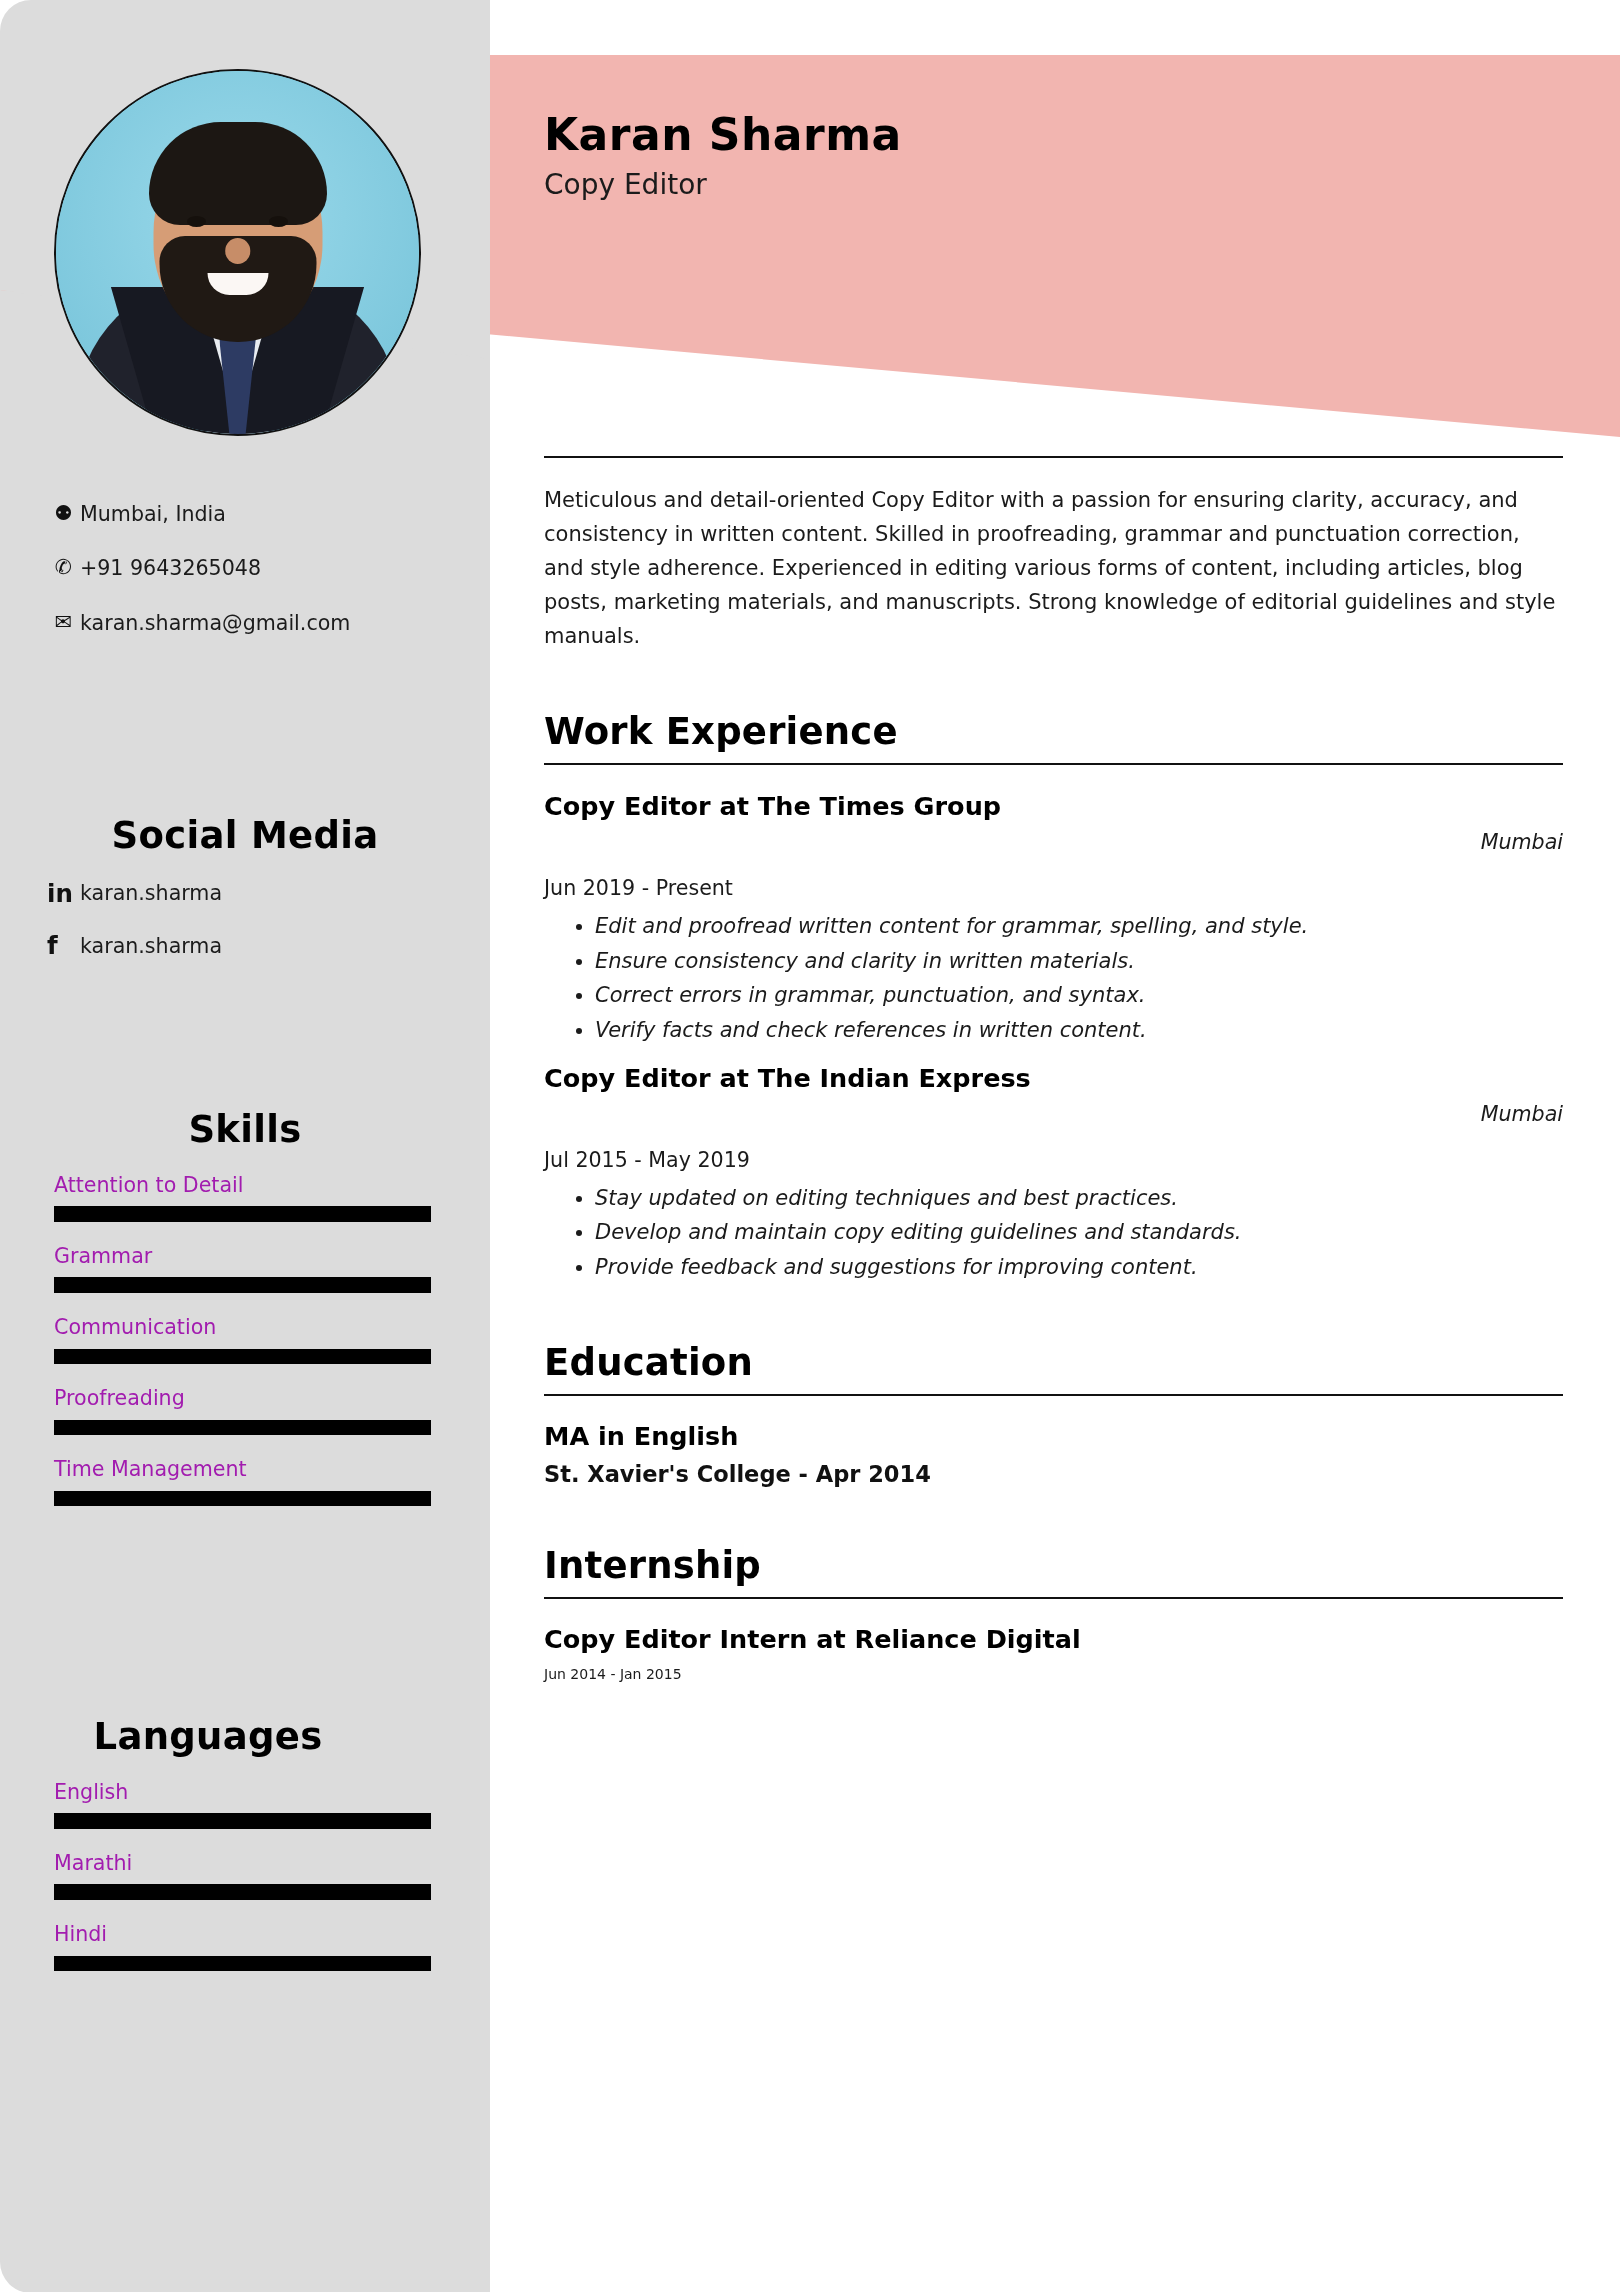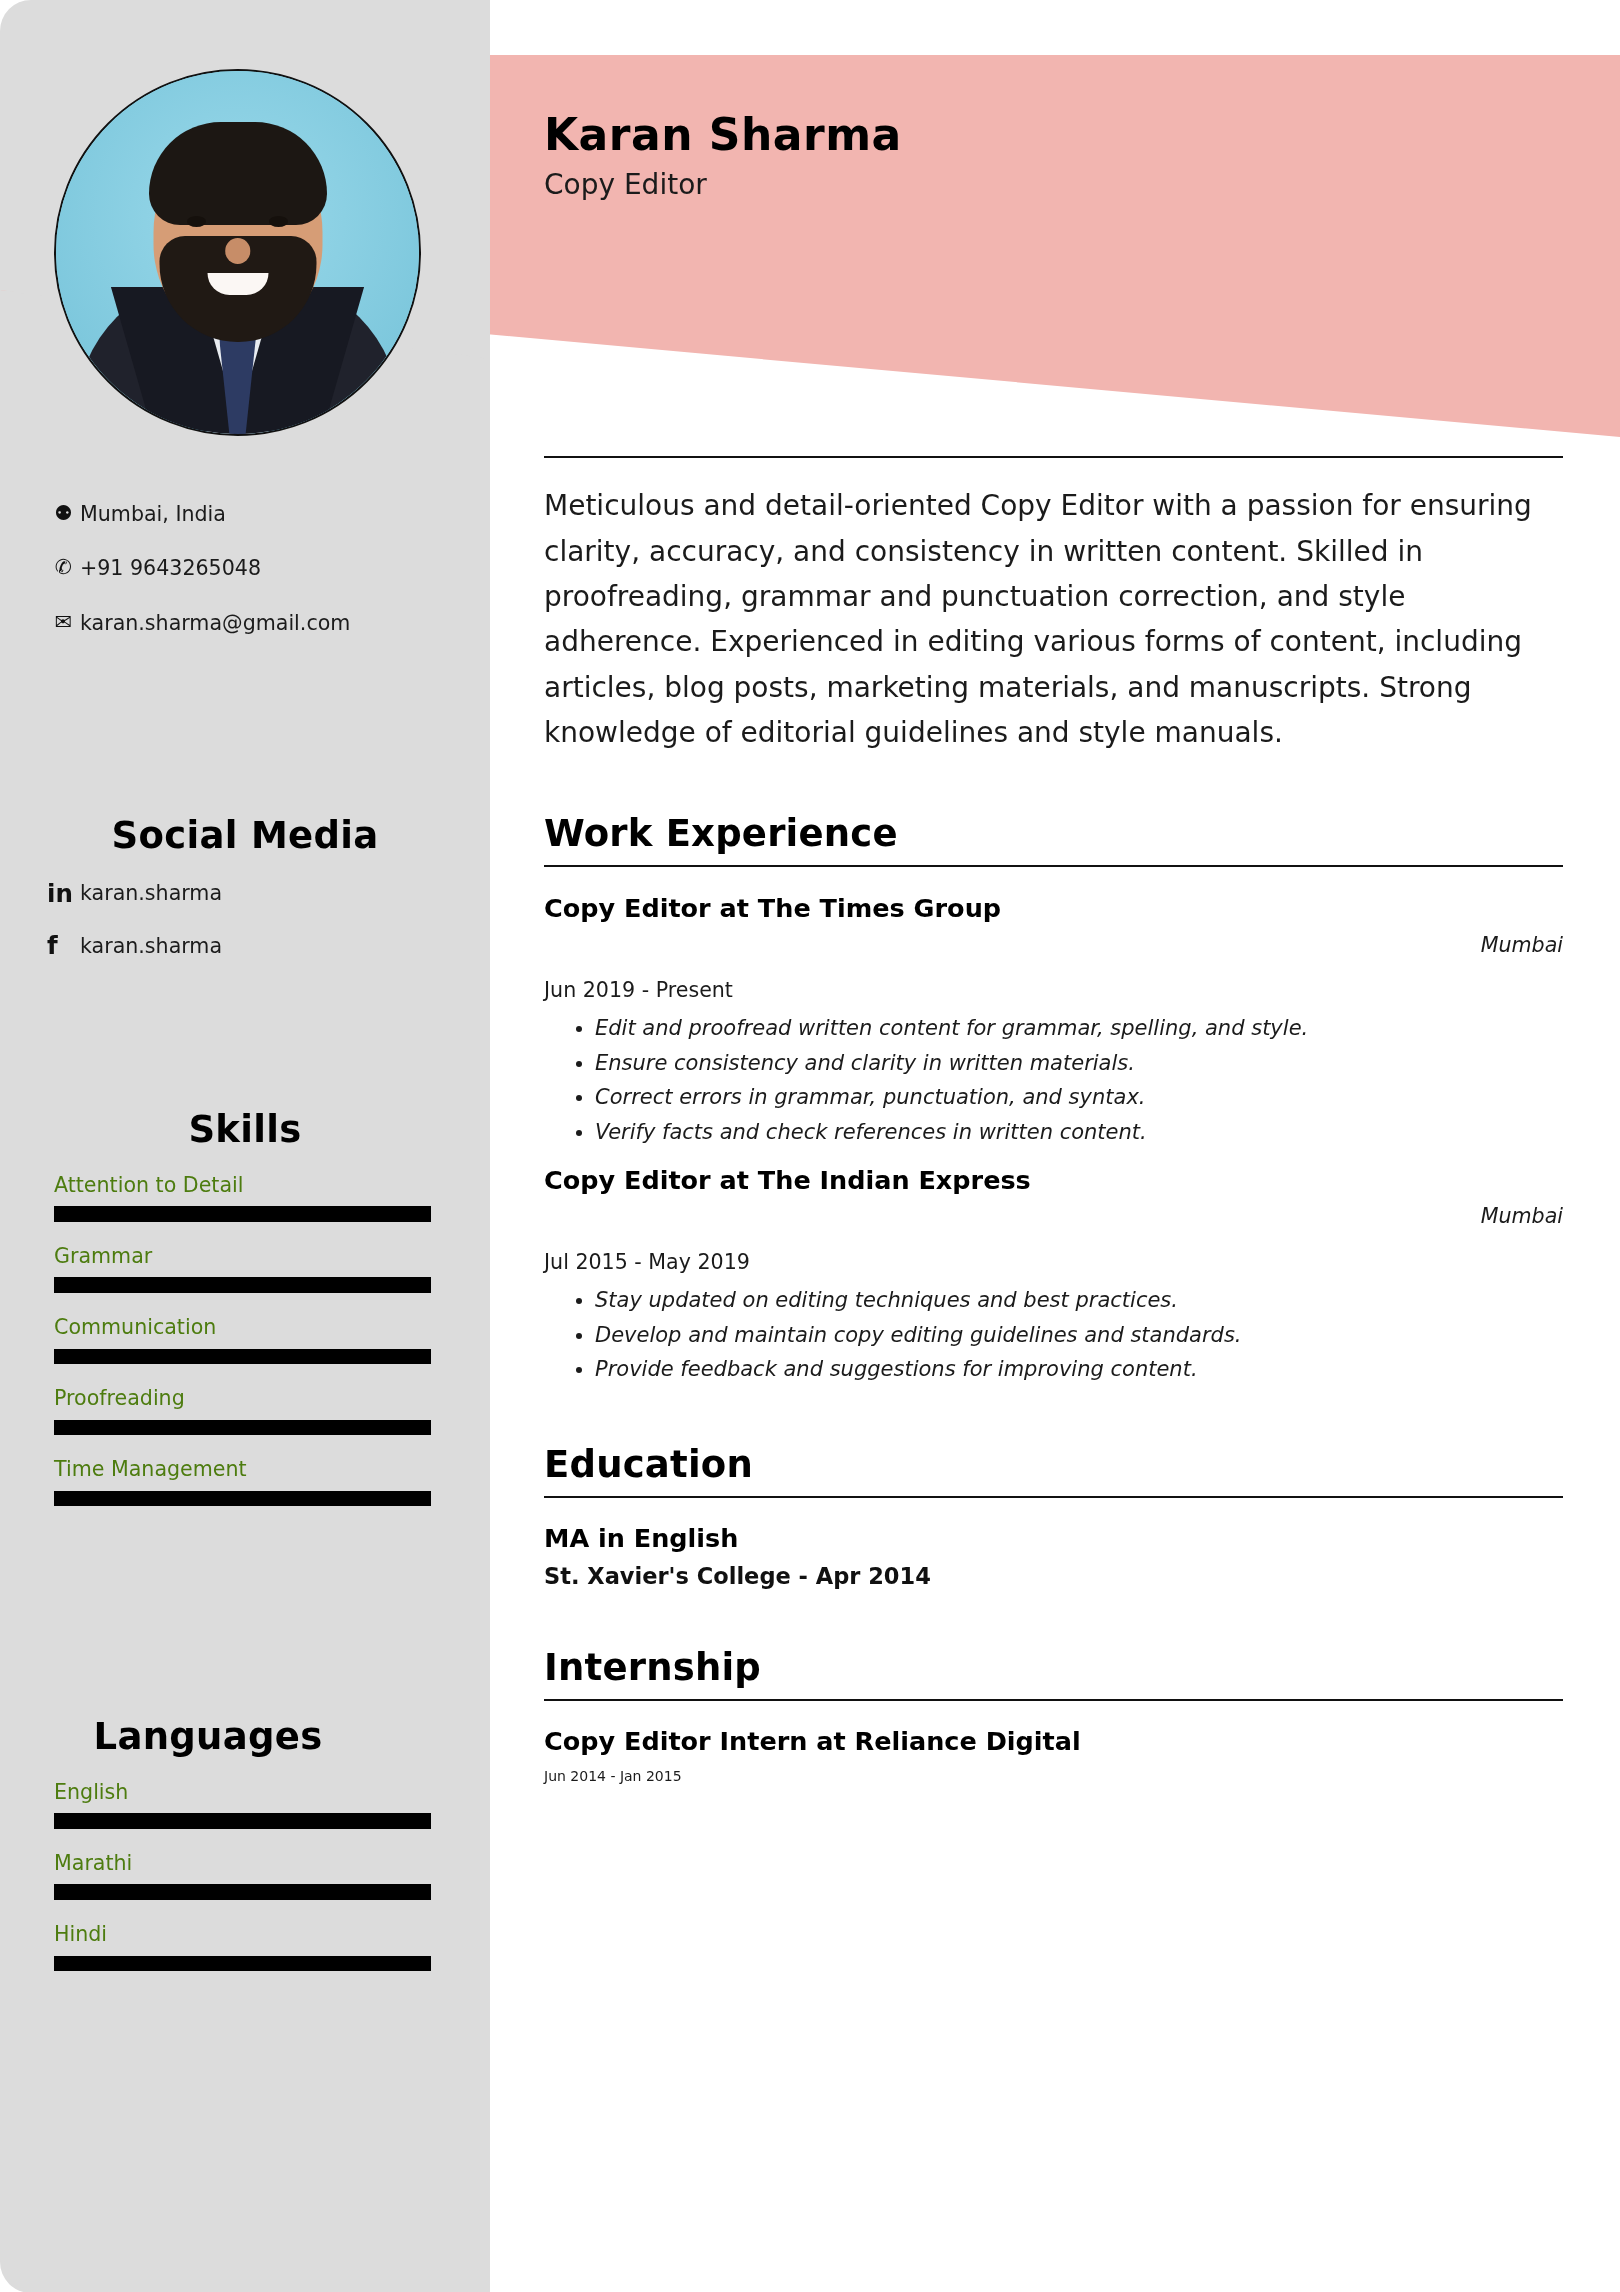--- a/index.html
+++ b/index.html
@@ -261,21 +261,21 @@
     font-size: 24.5px;
     font-weight: bold;
     color: #111;
     text-align: left;
   }
   .social-txt { font-size: 20.6px; color: #1b1b1b; }
 
   .skills-wrap { position: absolute; top: 1108px; left: 0; width: 490px; }
   .bars { margin-top: 21.6px; padding: 0 54px 0 54px; }
   .bar-item { margin-bottom: 21.6px; }
-  .bar-label { font-size: 20.6px; color: #4d7c0f; margin-bottom: 9.8px; }
+  .bar-label { font-size: 20.6px; color: #a21caf; margin-bottom: 9.8px; }
   .bar-track {
     width: 377px;
     height: 15.7px;
     background: #dcdcdc;
   }
   .bar-fill {
     height: 15.7px;
     background: #000;
   }
 
@@ -294,21 +294,21 @@
     font-weight: bold;
     color: #000;
     letter-spacing: 0.2px;
   }
   .sec-rule {
     border-bottom: 2.5px solid #111;
     margin-top: 9.8px;
     margin-bottom: 25.5px;
   }
   .summary-text {
-    font-size: 28px;
+    font-size: 21px;
     line-height: 1.62;
     color: #1b1b1b;
   }
   .block { margin-top: 57px; }
   .job { margin-bottom: 15.7px; }
   .job-title {
     font-size: 25.5px;
     font-weight: bold;
     color: #000;
     margin-bottom: 9.8px;

